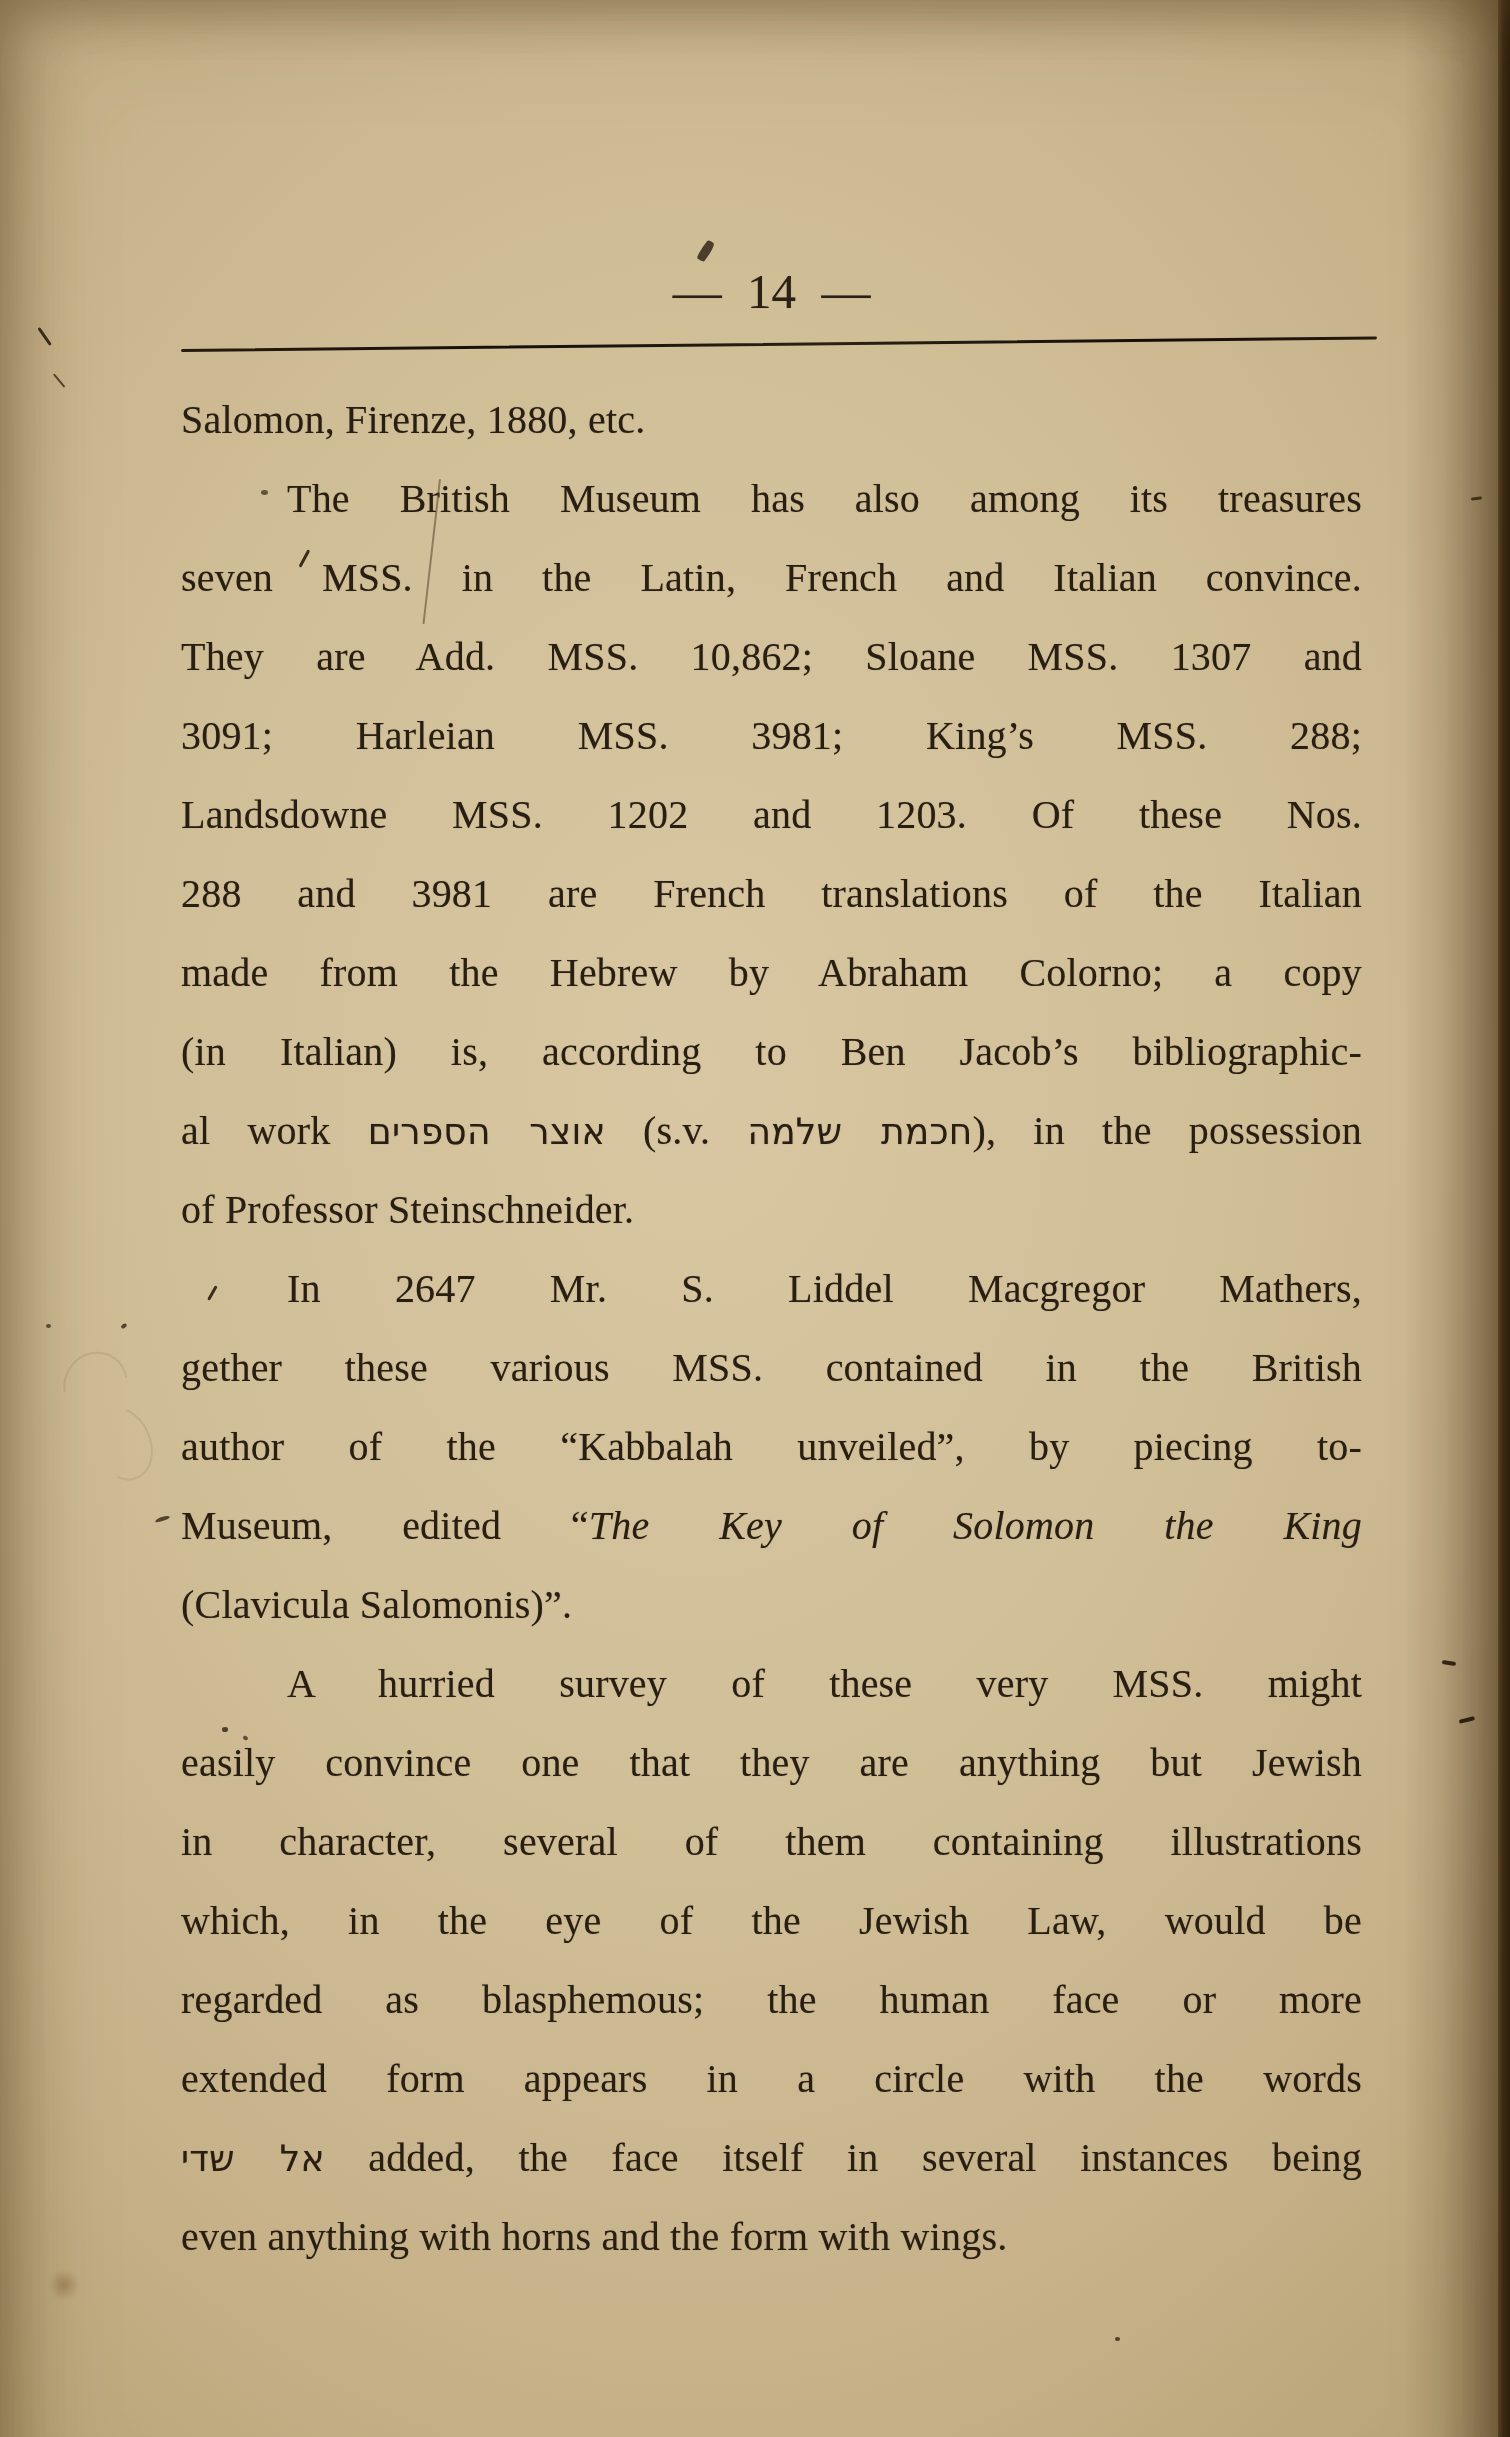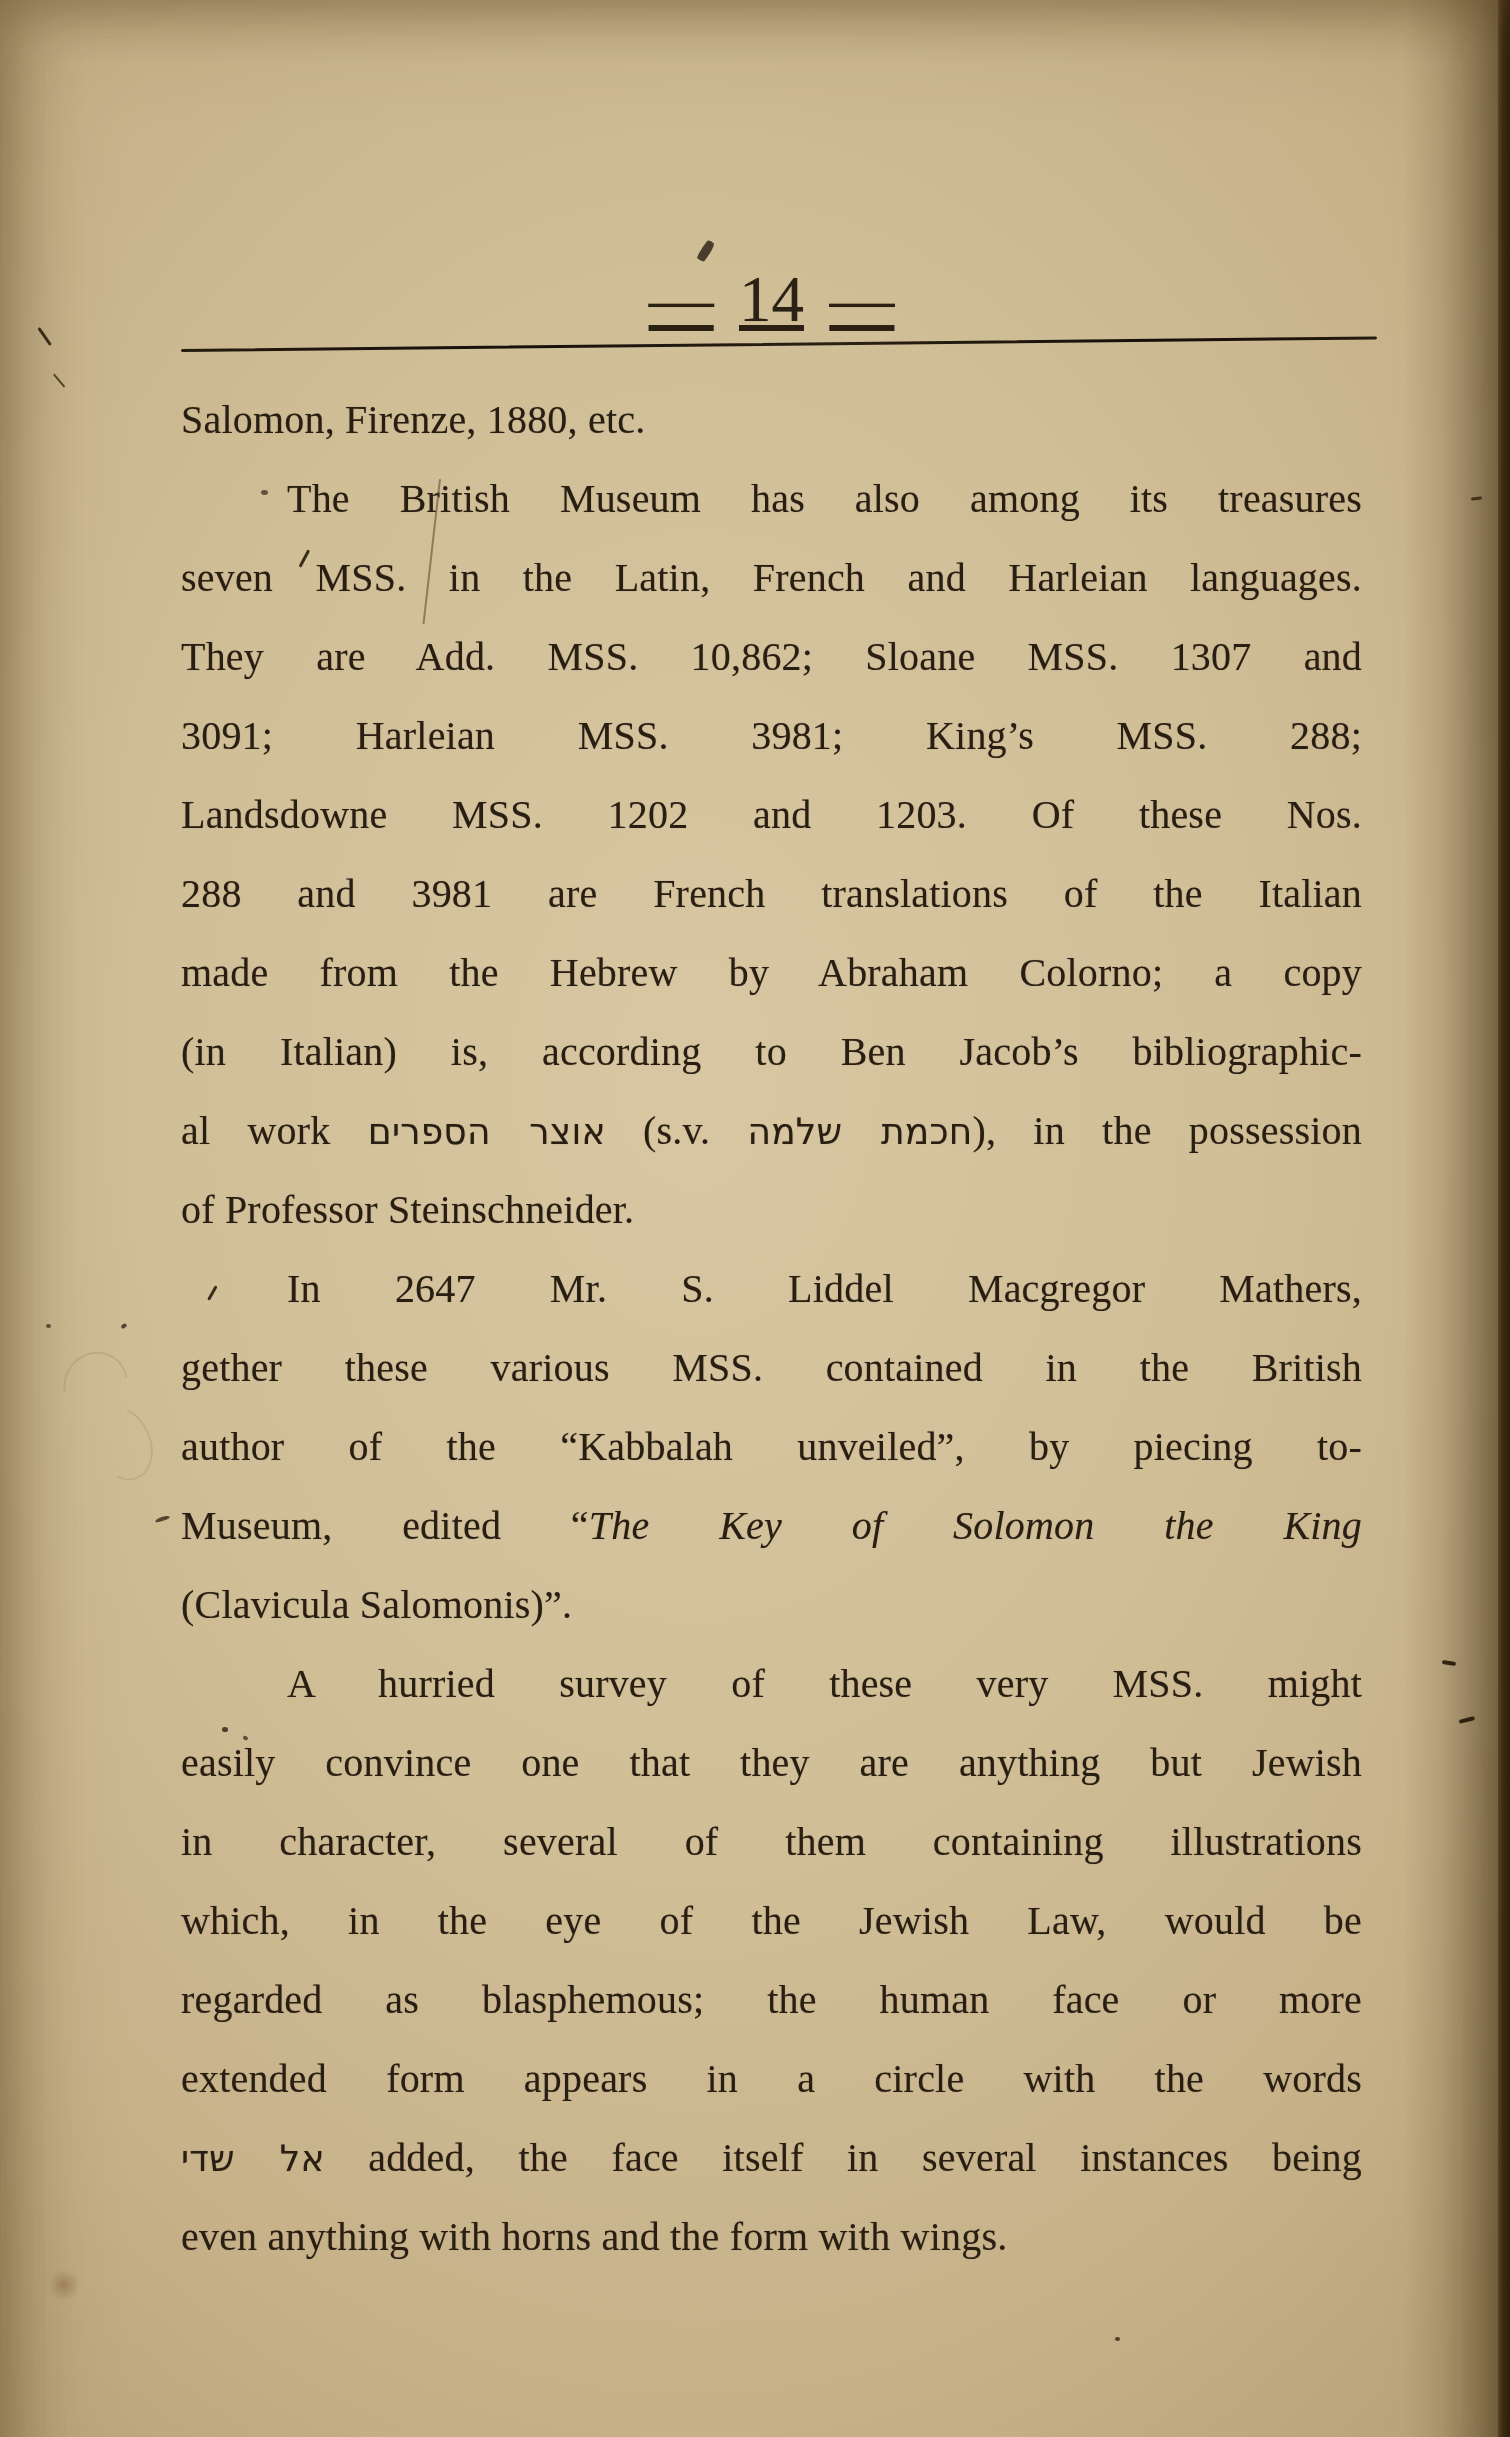--- a/index.html
+++ b/index.html
@@ -33,24 +33,23 @@
       rgba(80,58,28,0.16) 38%,
       rgba(66,46,20,0.38) 72%,
       rgba(50,34,14,0.58) 100%);
   }
   .edge-dark {
     position: absolute; top: 0; right: 0; height: 100%; width: 12.7px;
     background: linear-gradient(to right, #5c4628 0%, #33230f 40%, #190f05 100%);
   }
   .header {
     position: absolute; top: 267px; left: 181px; width: 1181px;
-    font-size: 65px; line-height: 1; text-align: center;
+    font-size: 49px; line-height: 1; text-align: center;
     color: #2a2013;
     text-shadow: 0 0 1px rgba(42,32,19,0.35);
-    text-decoration: underline;
   }
   .header span { margin: 0 12.7px; }
   .rule {
     position: absolute; top: 349px; left: 181px; width: 1196px; height: 3.4px;
     background: linear-gradient(to right, #241b10, #17100a 28%, #2b2115 55%, #150f08 82%, #241b10);
     border-radius: 2px;
     transform: rotate(-0.6deg); transform-origin: left center;
   }
   .text-block {
     position: absolute; left: 181px; top: 380px; width: 1181px;
@@ -106,21 +105,21 @@
 
   <div class="header">
     <span>—</span><span class="pagenum">14</span><span>—</span>
   </div>
 
   <div class="rule"></div>
 
   <div class="text-block">
     <div class="line last">Salomon, Firenze, 1880, etc.</div>
     <div class="line indent">The British Museum has also among its treasures</div>
-    <div class="line">seven MSS. in the Latin, French and Harleian languages.</div>
+    <div class="line">seven MSS. in the Latin, French and Italian convince.</div>
     <div class="line">They are Add. MSS. 10,862; Sloane MSS. 1307 and</div>
     <div class="line">3091; Harleian MSS. 3981; King’s MSS. 288;</div>
     <div class="line">Landsdowne MSS. 1202 and 1203. Of these Nos.</div>
     <div class="line">288 and 3981 are French translations of the Italian</div>
     <div class="line">made from the Hebrew by Abraham Colorno; a copy</div>
     <div class="line">(in Italian) is, according to Ben Jacob’s bibliographic-</div>
     <div class="line"><span>al work </span><span class="hebrew">אוצר הספרים</span><span> (s.v. </span><span class="hebrew">חכמת שלמה</span><span>), in the possession</span></div>
     <div class="line last">of Professor Steinschneider.</div>
     <div class="line indent">In 2647 Mr. S. Liddel Macgregor Mathers,</div>
     <div class="line">gether these various MSS. contained in the British</div>

